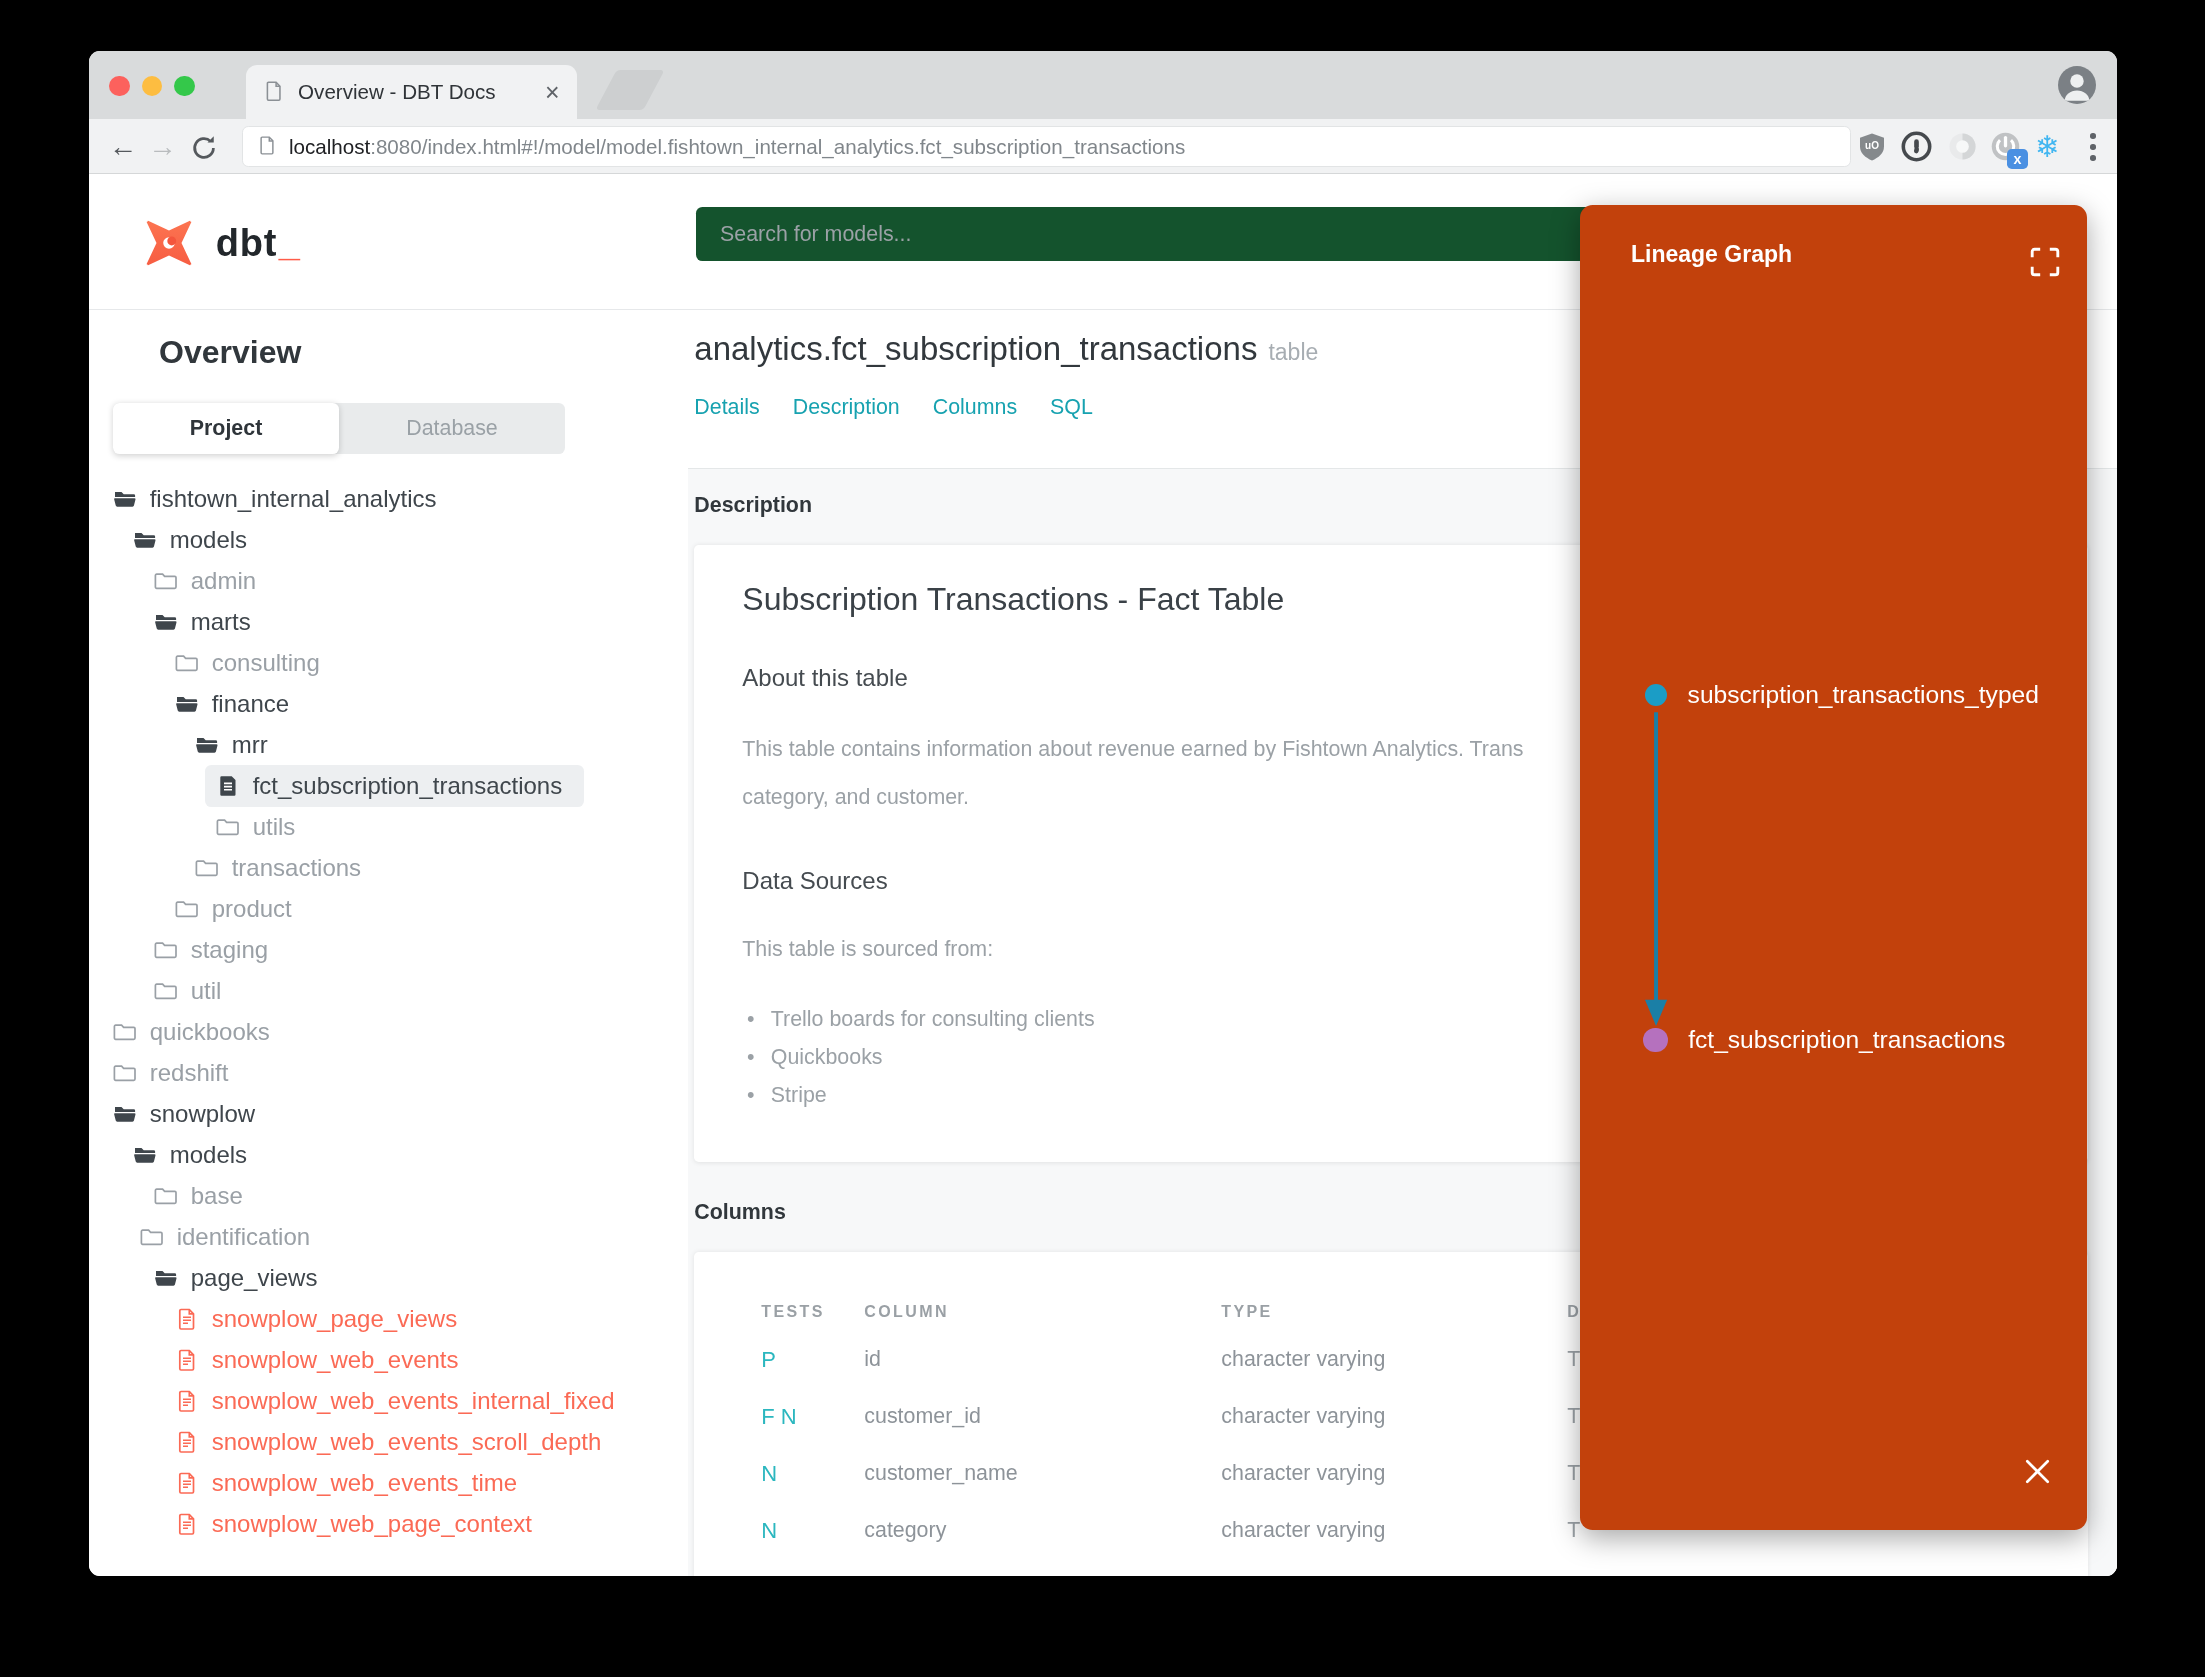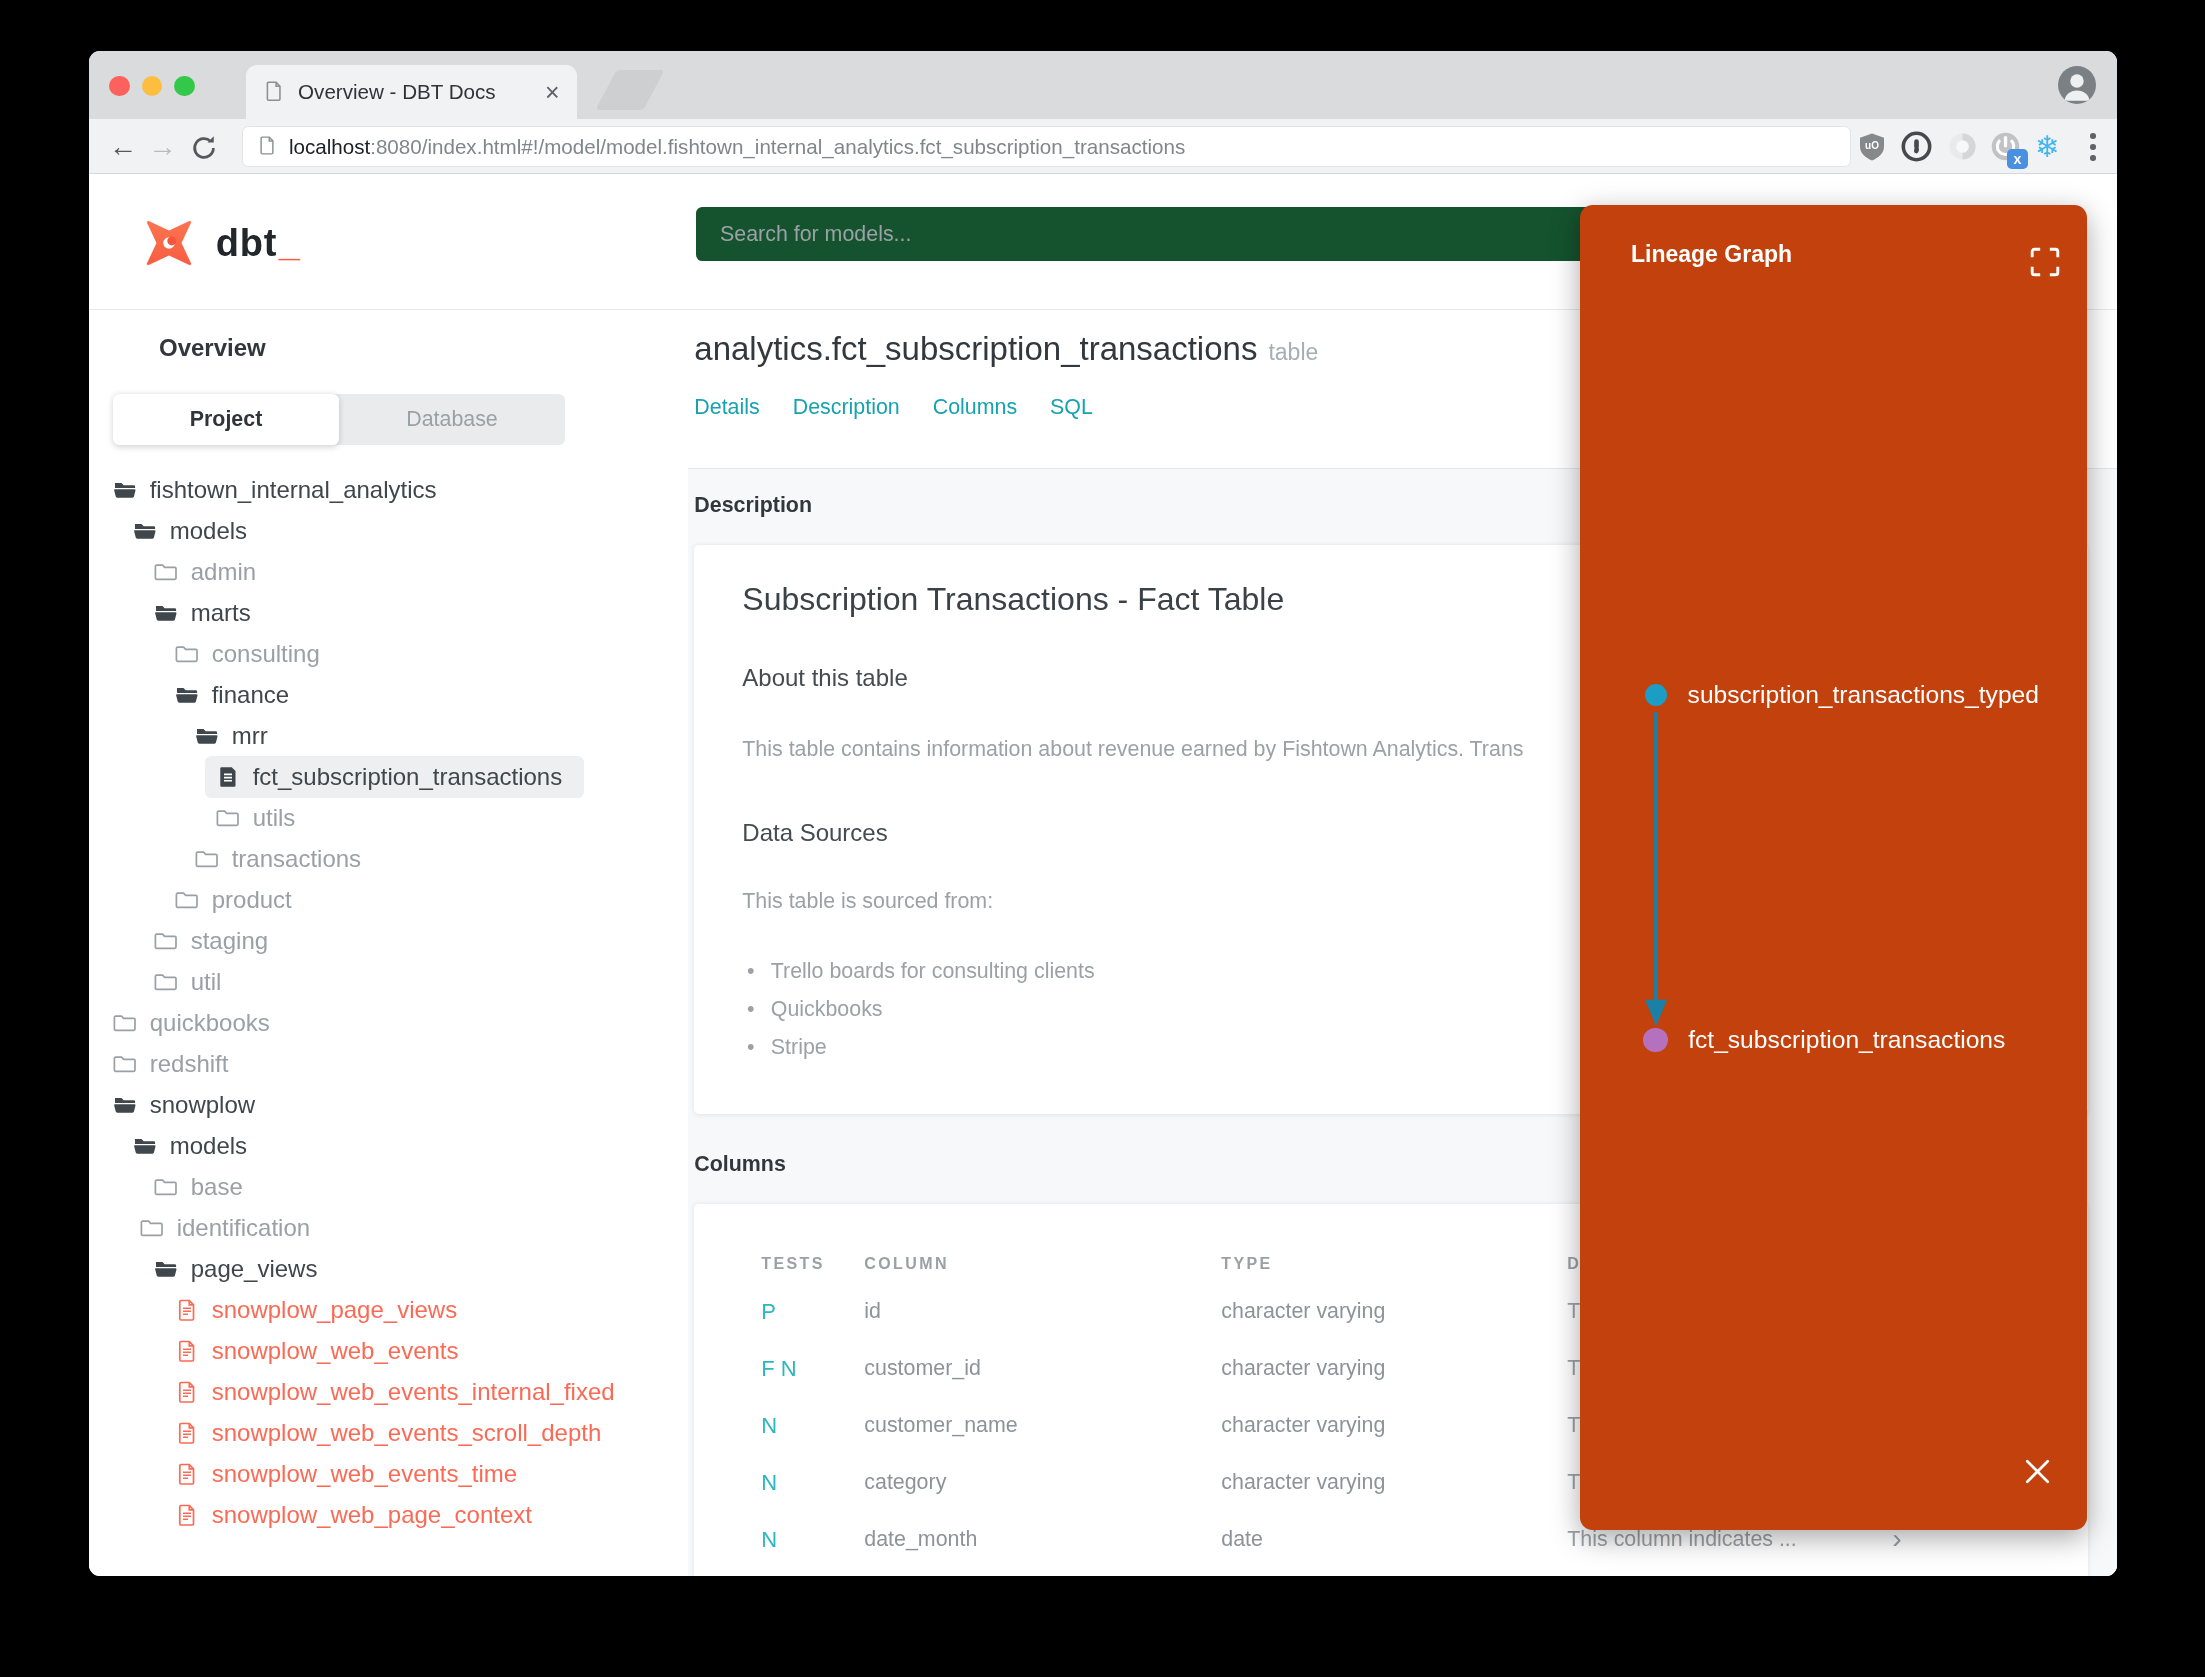--- a/index.html
+++ b/index.html
@@ -51,21 +51,21 @@
   .logo { position:absolute; left:46px; top:35px; display:flex; align-items:center; gap:12.7px; }
   .logo-text { font-size:38px; font-weight:bold; color:#22272b; letter-spacing:0.8px; }
   .logo-underscore { color:#ff5c49; font-weight:bold; font-size:38px; margin-left:1.6px; }
   .searchbar { position:absolute; left:607px; top:33px; width:1343px; height:54px; background:#14532d;
                border-radius:6.3px; display:flex; align-items:center; padding:0 24px; }
   .searchbar .ph { font-size:21.4px; color:#9ba1a6; }
 
   
   .appbody { position:absolute; top:262px; left:0; right:0; bottom:0; display:flex; }
   .sidebar { width:599px; background:#fff; flex:none; position:relative; }
-  .sb-heading { margin:20.6px 0 0 70px; font-size:24px; font-weight:bold; color:#31373c; }
+  .sb-heading { margin:20.6px 0 0 70px; font-size:32px; font-weight:bold; color:#31373c; }
   .toggle { margin:32px 0 0 24px; width:452px; height:51px; background:#e9ebec; border-radius:6.3px; display:flex; }
   .toggle .half { flex:1; display:flex; align-items:center; justify-content:center; font-size:21.4px; }
   .toggle .half.active { background:#fff; border-radius:6.3px; box-shadow:0 1.6px 6.3px rgba(0,0,0,.18);
                          font-weight:bold; color:#2f353a; }
   .toggle .half.inactive { color:#9aa1a6; }
   .tree { margin-top:25px; }
   .tree-row { height:41px; display:flex; align-items:center; font-size:24px; }
   .tree-row .ic { flex:none; width:24px; height:24px; display:flex; }
   .tree-row .lbl { margin-left:12.7px; white-space:nowrap; }
   .tree-row.folder-open { color:#3f464c; }
@@ -493,20 +493,21 @@
               <div class="nav-link">SQL</div>
             </div>
         </div>
         <div class="main-lower">
           <div class="section-heading">Description</div>
           <div class="card desc">
             <div class="card-h1">Subscription Transactions - Fact Table</div>
             <div class="card-h2">About this table</div>
             <div class="card-p">
                 <div>This table contains information about revenue earned by Fishtown Analytics. Trans</div>
+                <div>category, and customer.</div>
               </div>
             <div class="card-h2">Data Sources</div>
             <div class="card-p" style="margin-top:30px">This table is sourced from:</div>
             <ul>
                 <li>Trello boards for consulting clients</li>
                 <li>Quickbooks</li>
                 <li>Stripe</li>
               </ul>
           </div>
           <div class="section-heading" style="margin-top:38px">Columns</div>

